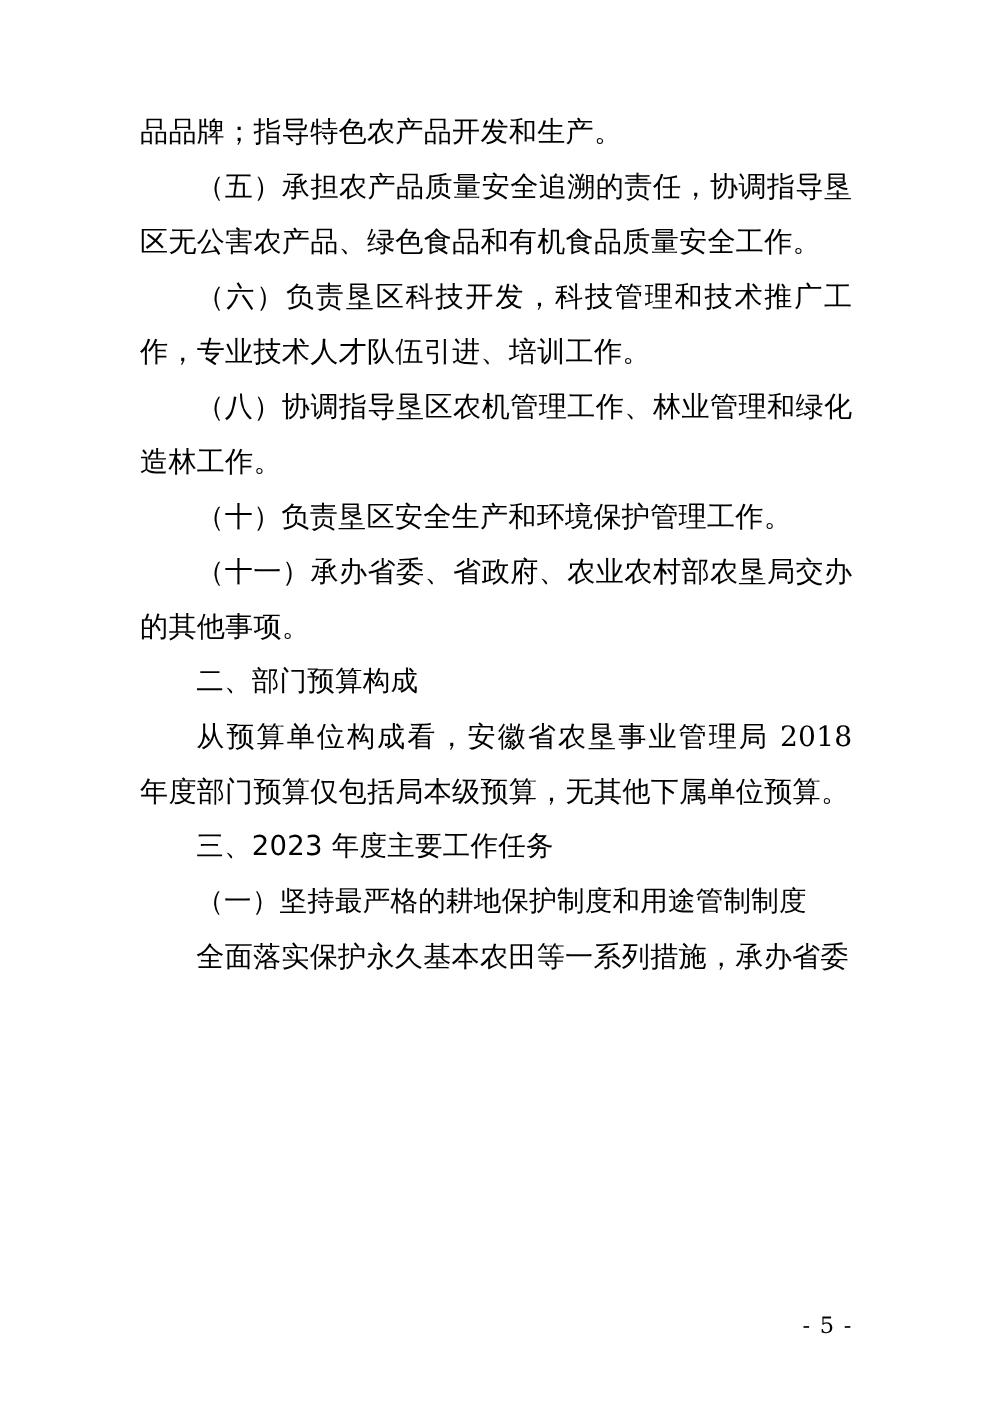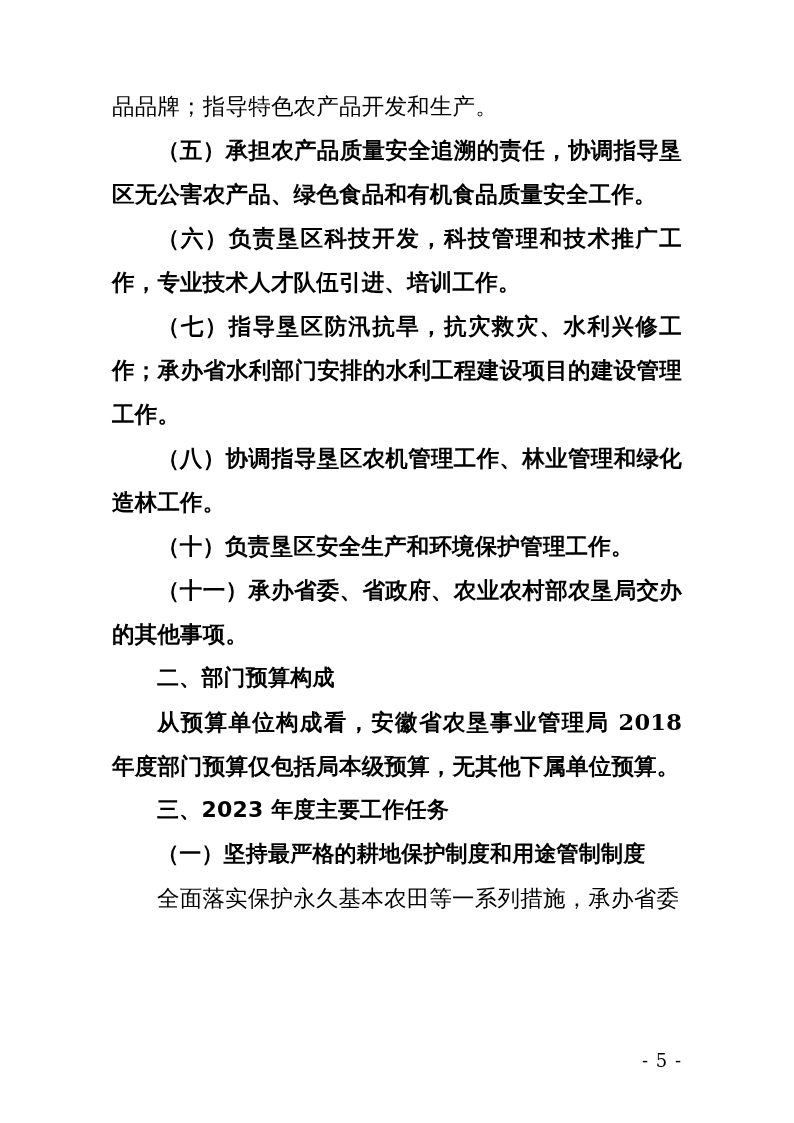--- a/index.html
+++ b/index.html
@@ -28,29 +28,28 @@
     line-height: 44px;
     color: #000000;
     text-align: justify;
     text-justify: inter-ideograph;
     letter-spacing: 0.2px;
     margin: 0;
     white-space: pre-wrap;
   }
   .indent {
     text-indent: 45px;
-    font-weight: bold;
   }
   .indent-sub {
     text-indent: 45px;
   }
   .heading {
     font-family: "DejaVu Sans", "Liberation Sans", sans-serif;
     font-size: 22px;
-    font-weight: bold;
+    font-weight: normal;
     line-height: 44px;
     color: #000000;
     text-indent: 45px;
     margin: 0;
     letter-spacing: 0.2px;
   }
   .page-number {
     position: absolute;
     right: 112px;
     bottom: 52px;
@@ -65,21 +64,20 @@
 
 <div class="page">
   <div class="content">
 
     <p class="para">品品牌；指导特色农产品开发和生产。</p>
 
     <p class="para indent">（五）承担农产品质量安全追溯的责任，协调指导垦区无公害农产品、绿色食品和有机食品质量安全工作。</p>
 
     <p class="para indent">（六）负责垦区科技开发，科技管理和技术推广工作，专业技术人才队伍引进、培训工作。</p>
 
-    <p class="para indent">（七）指导垦区防汛抗旱，抗灾救灾、水利兴修工作；承办省水利部门安排的水利工程建设项目的建设管理工作。</p>
 
     <p class="para indent">（八）协调指导垦区农机管理工作、林业管理和绿化造林工作。</p>
 
 
     <p class="para indent">（十）负责垦区安全生产和环境保护管理工作。</p>
 
     <p class="para indent">（十一）承办省委、省政府、农业农村部农垦局交办的其他事项。</p>
 
     <p class="heading">二、部门预算构成</p>
 

